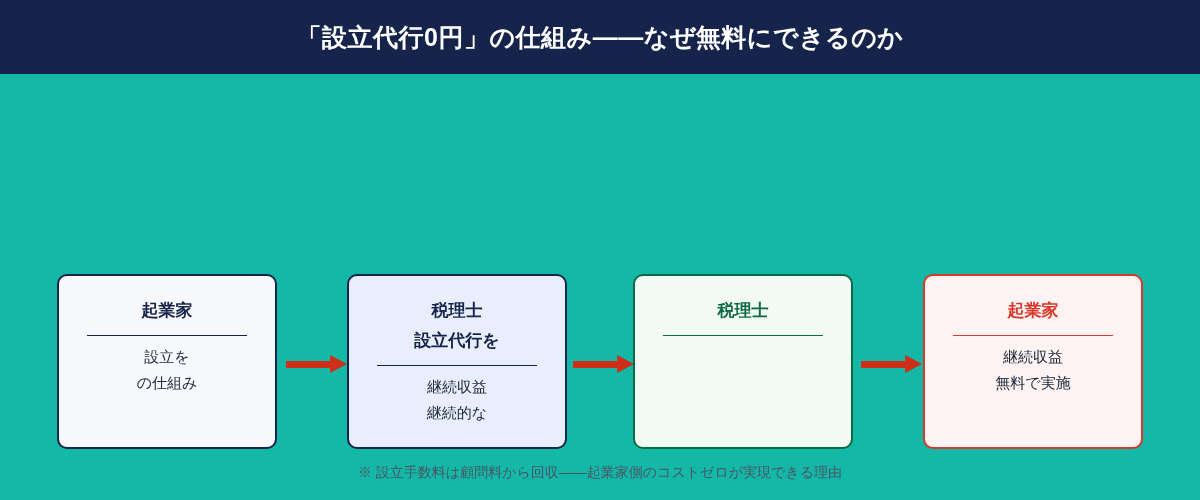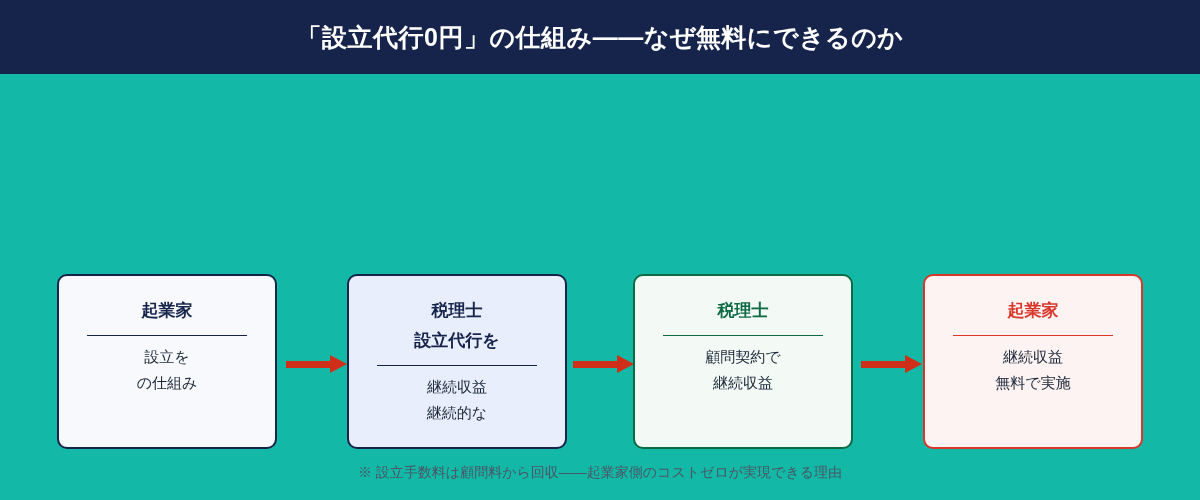--- a/index.html
+++ b/index.html
@@ -187,24 +187,20 @@
     </div>
 
     <div class="arrow a2">
       <div class="shaft"></div>
       <div class="head"></div>
     </div>
 
     <div class="node n3">
       <div class="node-title">税理士</div>
       <div class="node-rule"></div>
-      <div class="node-body">
-        <div>顧問契約で</div>
-        <div>継続収益</div>
-      </div>
     </div>
 
     <div class="arrow a3">
       <div class="shaft"></div>
       <div class="head"></div>
     </div>
 
     <div class="node n4">
       <div class="node-title">起業家</div>
       <div class="node-rule"></div>

